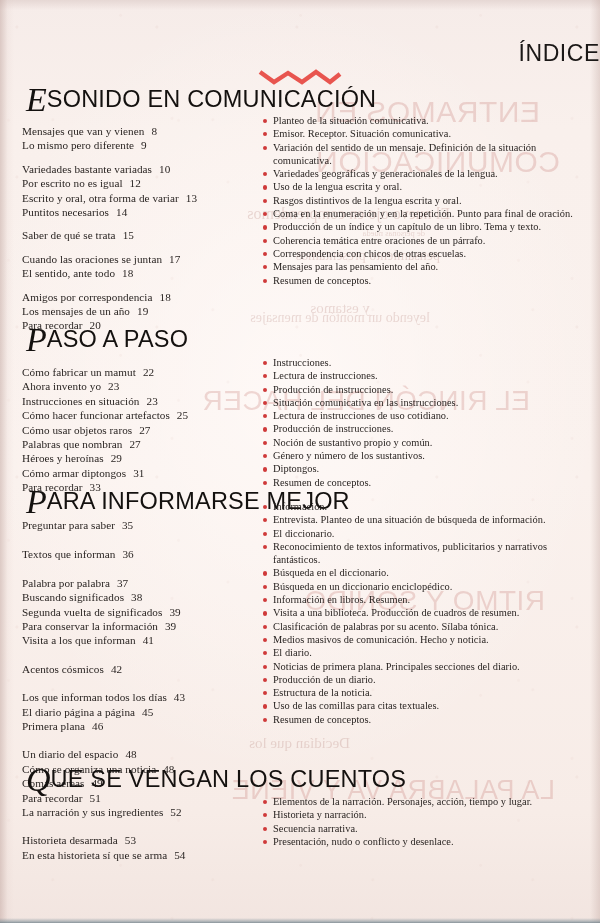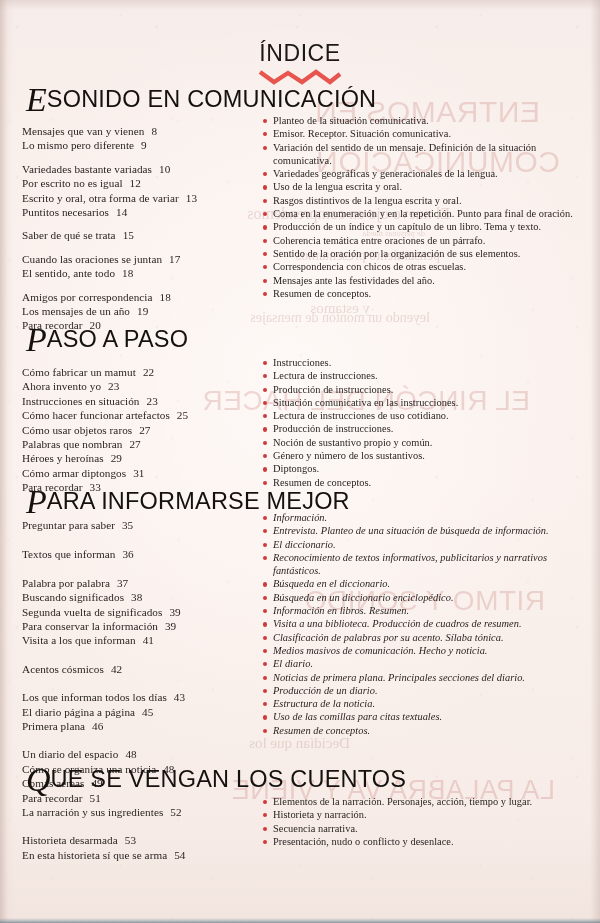--- a/index.html
+++ b/index.html
@@ -80,21 +80,21 @@
     color: #9c5a52;
   }
 
   .content { position: relative; z-index: 3; }
 
   
   .indice-wrap {
     position: absolute;
     left: 0; right: 0;
     top: 40px;
-    text-align: center;
+    text-align: right;
   }
   .indice {
     font-family: "Liberation Sans", sans-serif;
     font-size: 23px;
     letter-spacing: .6px;
     color: #1b1817;
     font-weight: 400;
   }
   .squiggle { display: block; margin: 1px auto 0; }
 
@@ -221,23 +221,22 @@
     <div class="right-col" style="top:114px;">
       <div class="bullet">Planteo de la situación comunicativa.</div>
       <div class="bullet">Emisor. Receptor. Situación comunicativa.</div>
       <div class="bullet">Variación del sentido de un mensaje. Definición de la situación comunicativa.</div>
       <div class="bullet">Variedades geográficas y generacionales de la lengua.</div>
       <div class="bullet">Uso de la lengua escrita y oral.</div>
       <div class="bullet">Rasgos distintivos de la lengua escrita y oral.</div>
       <div class="bullet">Coma en la enumeración y en la repetición. Punto para final de oración.</div>
       <div class="bullet">Producción de un índice y un capítulo de un libro. Tema y texto.</div>
       <div class="bullet">Coherencia temática entre oraciones de un párrafo.</div>
-      <div class="bullet">Sentido de la oración por la organización de sus elementos.</div>
       <div class="bullet">Correspondencia con chicos de otras escuelas.</div>
-      <div class="bullet">Mensajes ante las festividades del año.</div>
+      <div class="bullet">Mensajes para las pensamiento del año.</div>
       <div class="bullet">Resumen de conceptos.</div>
     </div>
 
     <div class="sec-head" style="top:326px;"><span class="cap">P</span><span>ASO A PASO</span></div>
 
     <div class="left-col" style="top:365px;">
       <div class="entry"><span>Cómo fabricar un mamut</span><span class="pg">22</span></div>
       <div class="entry"><span>Ahora invento yo</span><span class="pg">23</span></div>
       <div class="entry"><span>Instrucciones en situación</span><span class="pg">23</span></div>
       <div class="entry"><span>Cómo hacer funcionar artefactos</span><span class="pg">25</span></div>
@@ -279,21 +278,21 @@
       <div class="entry"><span>Los que informan todos los días</span><span class="pg">43</span></div>
       <div class="entry"><span>El diario página a página</span><span class="pg">45</span></div>
       <div class="entry"><span>Primera plana</span><span class="pg">46</span></div>
       <div class="gap" style="height:14px;"></div>
       <div class="entry"><span>Un diario del espacio</span><span class="pg">48</span></div>
       <div class="entry"><span>Cómo se organiza una noticia</span><span class="pg">48</span></div>
       <div class="entry"><span>Comas aéreas</span><span class="pg">49</span></div>
       <div class="entry"><span>Para recordar</span><span class="pg">51</span></div>
     </div>
 
-    <div class="right-col" style="top:511px;font-style:italic;">
+    <div class="right-col" style="top:500px;">
       <div class="bullet">Información.</div>
       <div class="bullet">Entrevista. Planteo de una situación de búsqueda de información.</div>
       <div class="bullet">El diccionario.</div>
       <div class="bullet">Reconocimiento de textos informativos, publicitarios y narrativos fantásticos.</div>
       <div class="bullet">Búsqueda en el diccionario.</div>
       <div class="bullet">Búsqueda en un diccionario enciclopédico.</div>
       <div class="bullet">Información en libros. Resumen.</div>
       <div class="bullet">Visita a una biblioteca. Producción de cuadros de resumen.</div>
       <div class="bullet">Clasificación de palabras por su acento. Sílaba tónica.</div>
       <div class="bullet">Medios masivos de comunicación. Hecho y noticia.</div>

